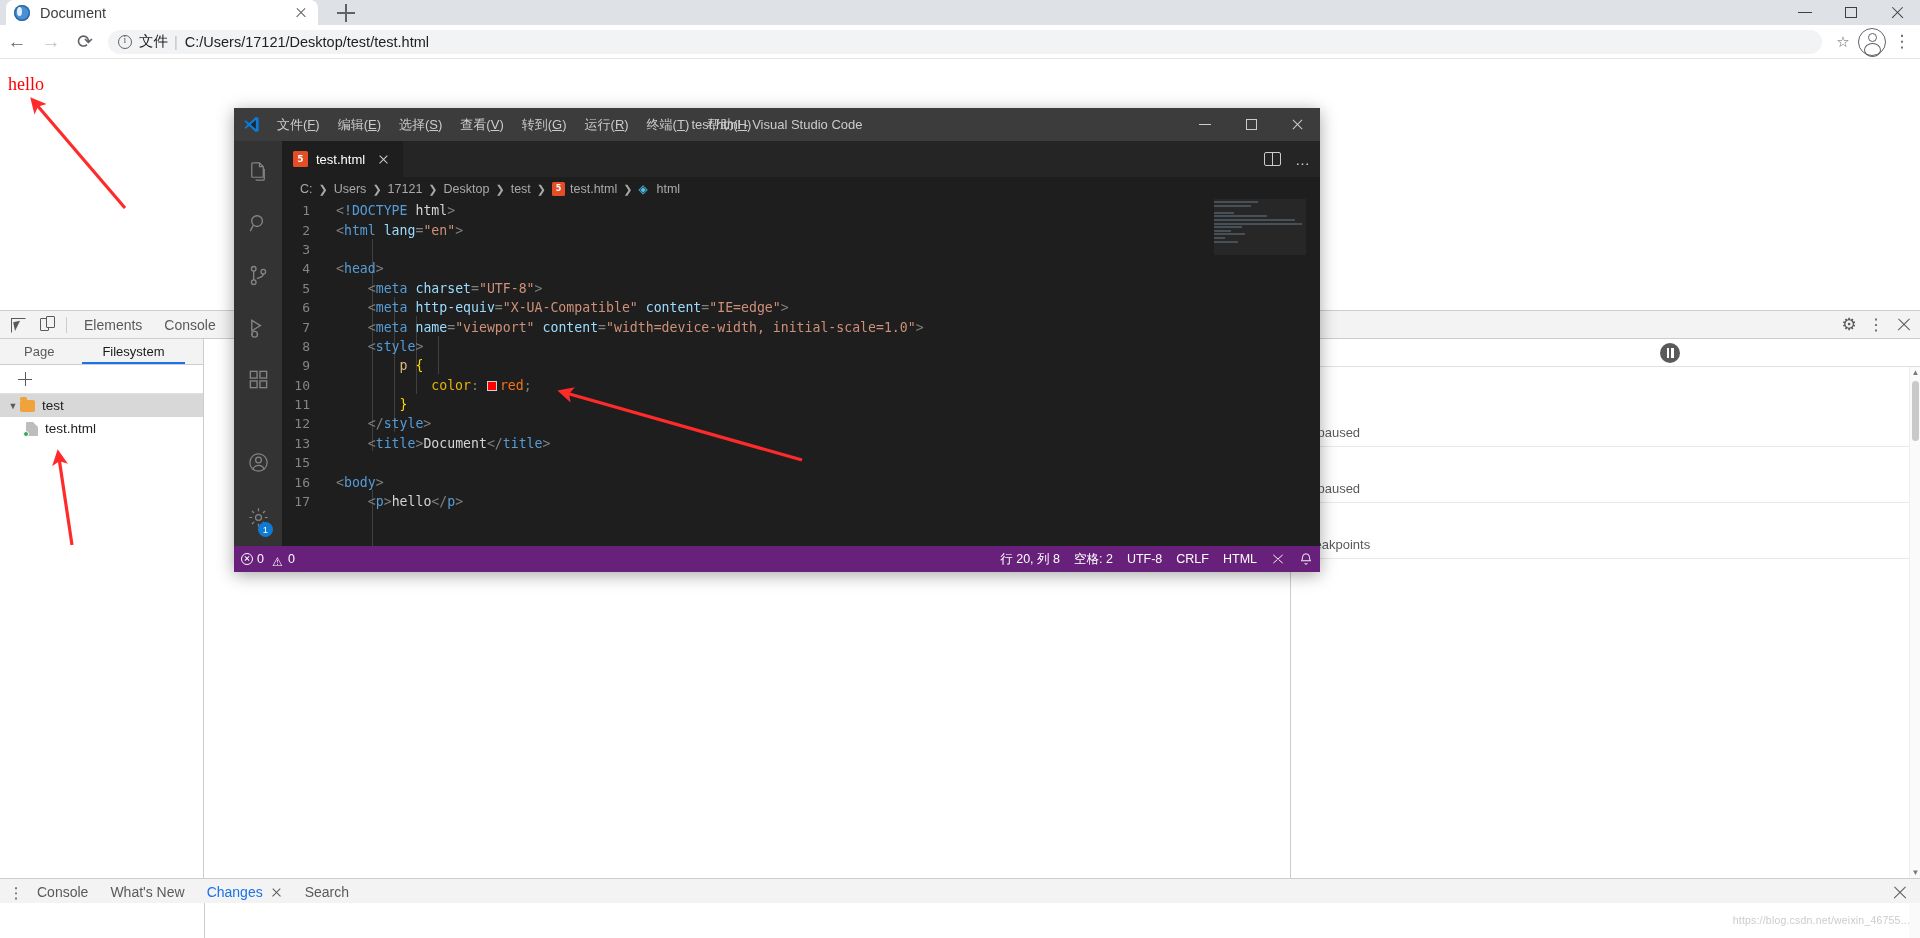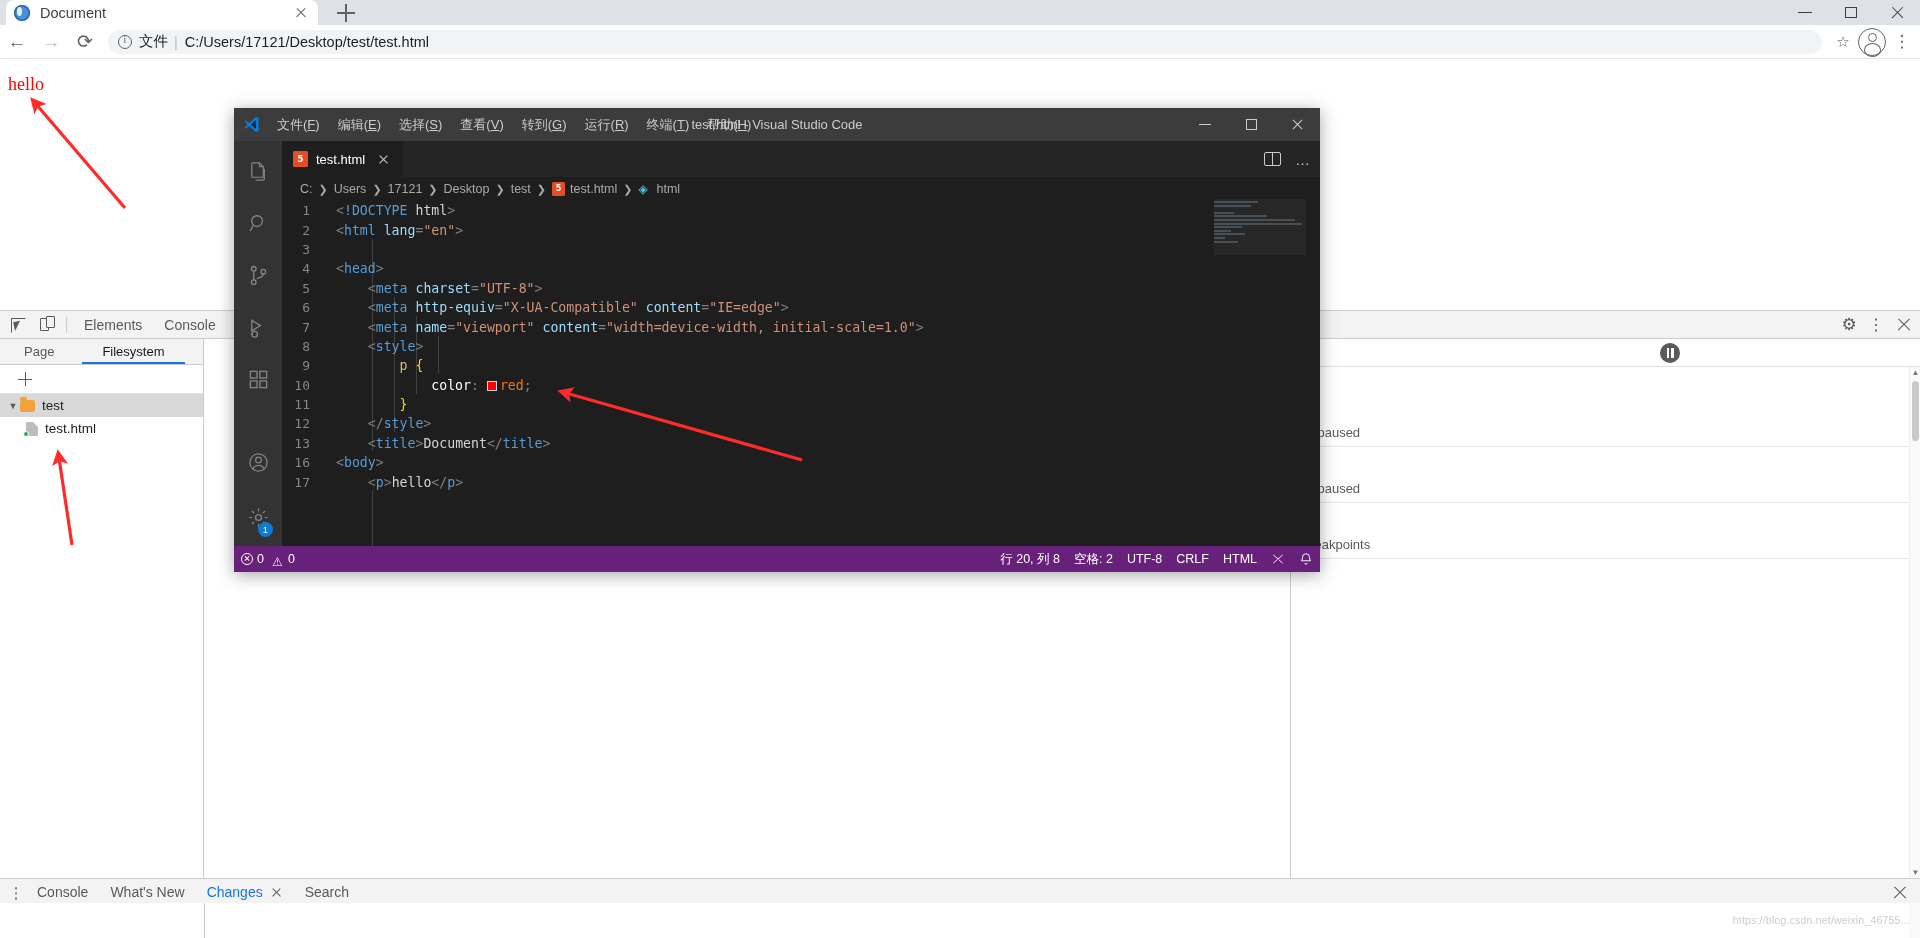--- a/index.html
+++ b/index.html
@@ -481,21 +481,21 @@
     color: #858585; font-family: "DejaVu Sans Mono", monospace; font-size: 13px;
   }
   .code-text { color: #d4d4d4; position: relative; }
   .t-punct   { color: #808080; }
   .t-tag     { color: #569cd6; }
   .t-attr    { color: #9cdcfe; }
   .t-str     { color: #ce9178; }
   .t-txt     { color: #d4d4d4; }
   .t-sel     { color: #d7ba7d; }
   .t-brace   { color: #ffd700; }
-  .t-prop    { color: #ffffff; }
+  .t-prop    { color: #eab308; }
   .t-val     { color: #f97316; text-align: right; }
   .t-doctype { color: #569cd6; }
   .t-docname { color: #d4d4d4; }
   .color-swatch {
     display: inline-block; width: 10px; height: 10px; background: #ff0000;
     border: 1px solid #cfcfcf; vertical-align: -1px; margin-right: 3px;
   }
   .indent-guide {
     position: absolute; top: 0; bottom: 0; width: 1px; background: #404040;
   }
@@ -861,20 +861,24 @@
           </div>
           <div class="code-line">
             <span class="lineno">12</span>
             <span class="code-text">    <span class="t-punct">&lt;/</span><span class="t-tag">style</span><span class="t-punct">&gt;</span></span>
           </div>
           <div class="code-line">
             <span class="lineno">13</span>
             <span class="code-text">    <span class="t-punct">&lt;</span><span class="t-tag">title</span><span class="t-punct">&gt;</span><span class="t-txt">Document</span><span class="t-punct">&lt;/</span><span class="t-tag">title</span><span class="t-punct">&gt;</span></span>
           </div>
           <div class="code-line">
+            <span class="lineno">15</span>
+            <span class="code-text"></span>
+          </div>
+          <div class="code-line">
             <span class="lineno">16</span>
             <span class="code-text"><span class="t-punct">&lt;</span><span class="t-tag">body</span><span class="t-punct">&gt;</span></span>
           </div>
           <div class="code-line">
             <span class="lineno">17</span>
             <span class="code-text">    <span class="t-punct">&lt;</span><span class="t-tag">p</span><span class="t-punct">&gt;</span><span class="t-txt">hello</span><span class="t-punct">&lt;/</span><span class="t-tag">p</span><span class="t-punct">&gt;</span></span>
           </div>
         </div>
 
         <div class="vs-minimap">

